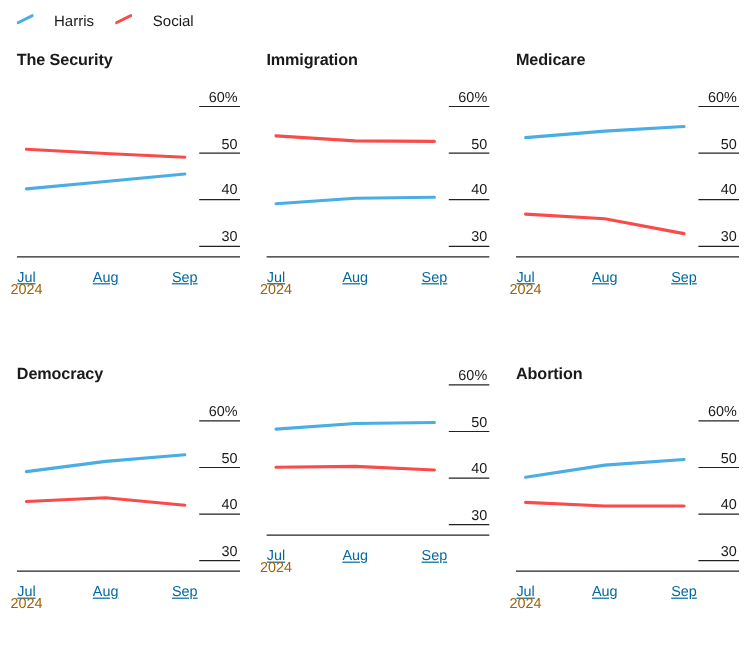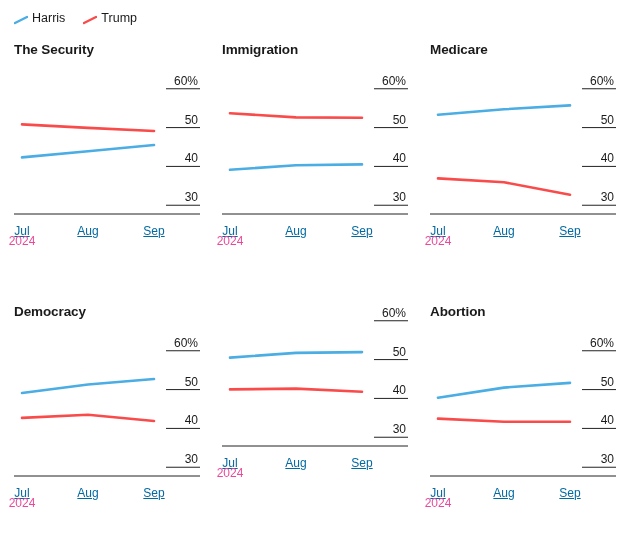--- a/index.html
+++ b/index.html
@@ -17,22 +17,22 @@
   }
   .legend {
     display: flex;
     align-items: center;
     gap: 18px;
     padding: 8px 0 0 14px;
     height: 20px;
   }
   .legend-item {
     display: flex;
-    align-items: flex-end;
-    gap: 4px;
+    align-items: flex-start;
+    gap: 17px;
     font-size: 12.5px;
     color: #1a1a1a;
   }
   .legend-mark {
     display: inline-block;
     width: 14px;
     height: 10px;
     position: relative;
   }
   .legend-mark svg { display: block; }
@@ -85,21 +85,21 @@
     position: absolute;
     font-size: 12px;
     color: #0369a1;
     transform: translateX(-50%);
     white-space: nowrap;
     text-decoration: underline;
   }
   .xyear {
     position: absolute;
     font-size: 12px;
-    color: #ec4899;
+    color: #a16207;
     transform: translateX(-50%);
     top: 18px;
     white-space: nowrap;
   }
 </style>
 </head>
 <body>
 
 <div class="legend">
   <div class="legend-item">
@@ -109,21 +109,21 @@
         </svg>
     </span>
     <span>Harris</span>
   </div>
   <div class="legend-item">
     <span class="legend-mark">
       <svg width="14" height="10" viewBox="0 0 14 10">
           <path d="M1 8 L13 2" stroke="#fa4b4b" stroke-width="2.4" fill="none" stroke-linecap="round"></path>
         </svg>
     </span>
-    <span>Trump</span>
+    <span>Social</span>
   </div>
 </div>
 
 <div class="grid" id="chart-grid">
     <div class="panel">
       <div class="panel-title">The Security</div>
       <div class="plot-wrap">
         <svg class="plot-svg" width="186" height="152">
           <line x1="152" x2="186" y1="24.764705882352942" y2="24.764705882352942" stroke="#222" stroke-width="1"></line>
           <line x1="152" x2="186" y1="63.58823529411765" y2="63.58823529411765" stroke="#222" stroke-width="1"></line>

